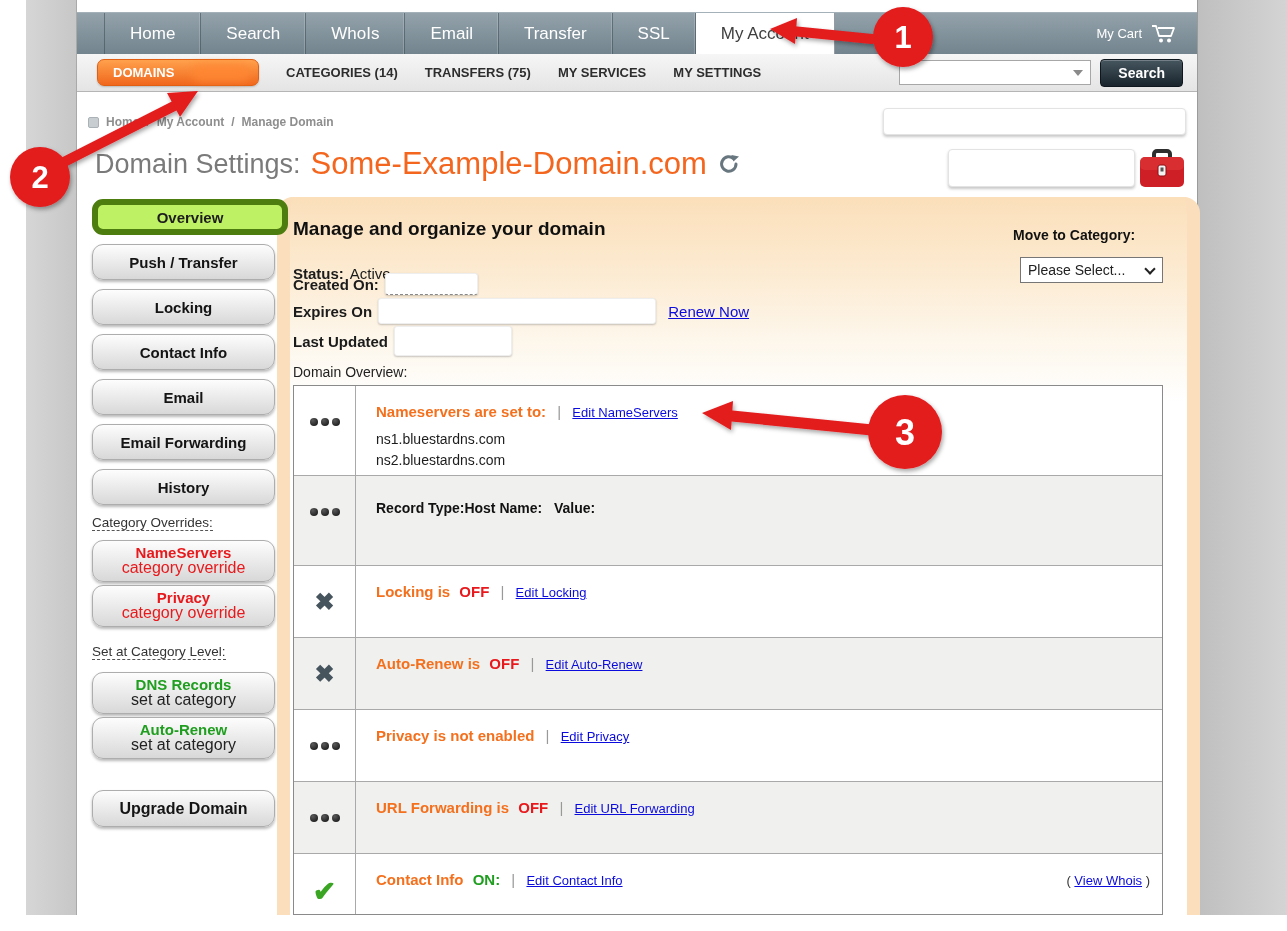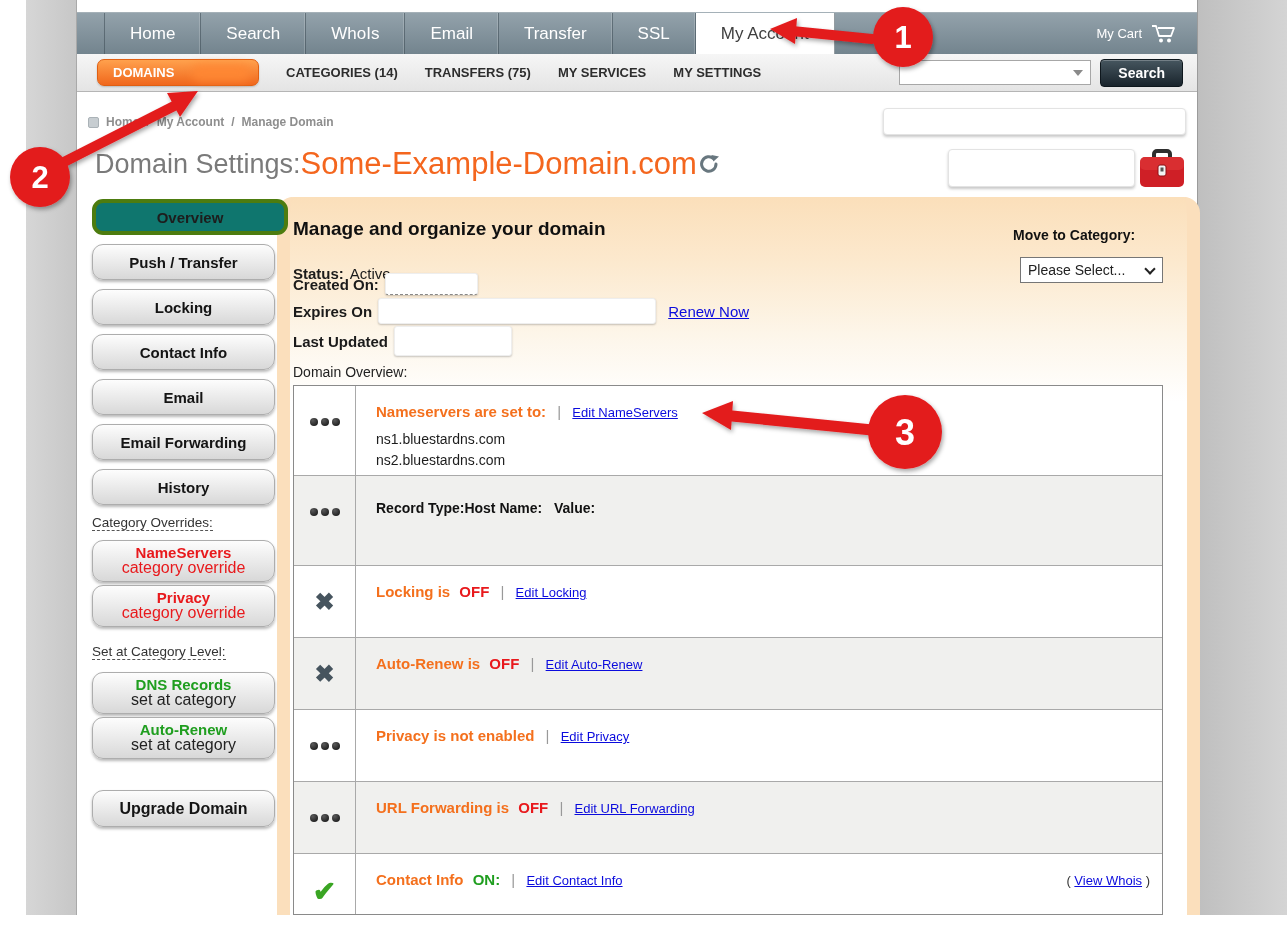--- a/index.html
+++ b/index.html
@@ -46,40 +46,40 @@
   .breadcrumb { position:absolute; left:88px; top:115px; display:flex; align-items:center; gap:7px;
                 font-size:12px; font-weight:bold; color:#8e8e8e; }
   .bc-icon { width:11px; height:11px; background:#c7cdd1; border:1px solid #aab2b7; border-radius:2px; }
   .bc-link { cursor:pointer; }
 
   
   .redact { position:absolute; background:#fff; border:1px solid #e3e3e3; border-radius:4px;
             box-shadow:0 2px 3px rgba(0,0,0,.22); }
 
   
-  .titlebar { position:absolute; left:95px; top:146px; display:flex; align-items:center; }
+  .titlebar { position:absolute; left:95px; top:146px; display:flex; align-items:center; gap:10px; }
   .title-label { font-size:27px; color:#7a7a7a; }
   .title-domain { font-size:31px; color:#f4661e; }
 
   .toolbox { position:absolute; left:1138px; top:146px; cursor:pointer; }
   .refresh { cursor:pointer; }
 
   
   .panel { position:absolute; left:277px; top:197px; width:923px; height:718px;
            border-left:13px solid #fbdfbc; border-right:13px solid #fbdfbc;
            border-radius:16px 16px 0 0;
            background:linear-gradient(180deg,#fbdfba 0px,#fce9ce 65px,#fdf6ea 140px,#ffffff 205px); }
 
   
   .sidebar { position:absolute; left:92px; top:199px; width:183px; z-index:3; }
   .side-btn { height:36px; margin-bottom:9px; border:1px solid #adadad; border-radius:11px;
               background:linear-gradient(#fdfdfd,#d8d8d8); box-shadow:0 2px 3px rgba(0,0,0,.28);
               display:flex; align-items:center; justify-content:center;
               font-size:15px; font-weight:bold; color:#141414; cursor:pointer; }
-  .side-btn.active { width:196px; background:#0f766e; border:4px solid #4d7c0f; box-shadow:none; color:#1d1d1d; }
+  .side-btn.active { width:196px; background:#bef264; border:6px solid #4d7c0f; box-shadow:none; color:#1d1d1d; }
   .side-heading { margin:10px 0 7px 0; height:18px; font-size:13.5px; color:#333; }
   .side-heading span { border-bottom:1px dashed #555; cursor:pointer;margin-top:44px; }
   .side-btn2 { height:42px; margin-bottom:3px; border:1px solid #adadad; border-radius:11px;
                background:linear-gradient(#fdfdfd,#d8d8d8); box-shadow:0 2px 3px rgba(0,0,0,.28);
                display:flex; flex-direction:column; align-items:center; justify-content:center;
                line-height:1.05; cursor:pointer; }
   .b2-title { font-size:15px; font-weight:bold; }
   .b2-sub { font-size:16px; }
   .red-t { color:#e8191c; } .green-t { color:#1f9e1f; } .dark-t { color:#222; }
   .gap17 { margin-top:17px; } .gap10 { margin-bottom:10px; } .gap31 { margin-top:31px; }

